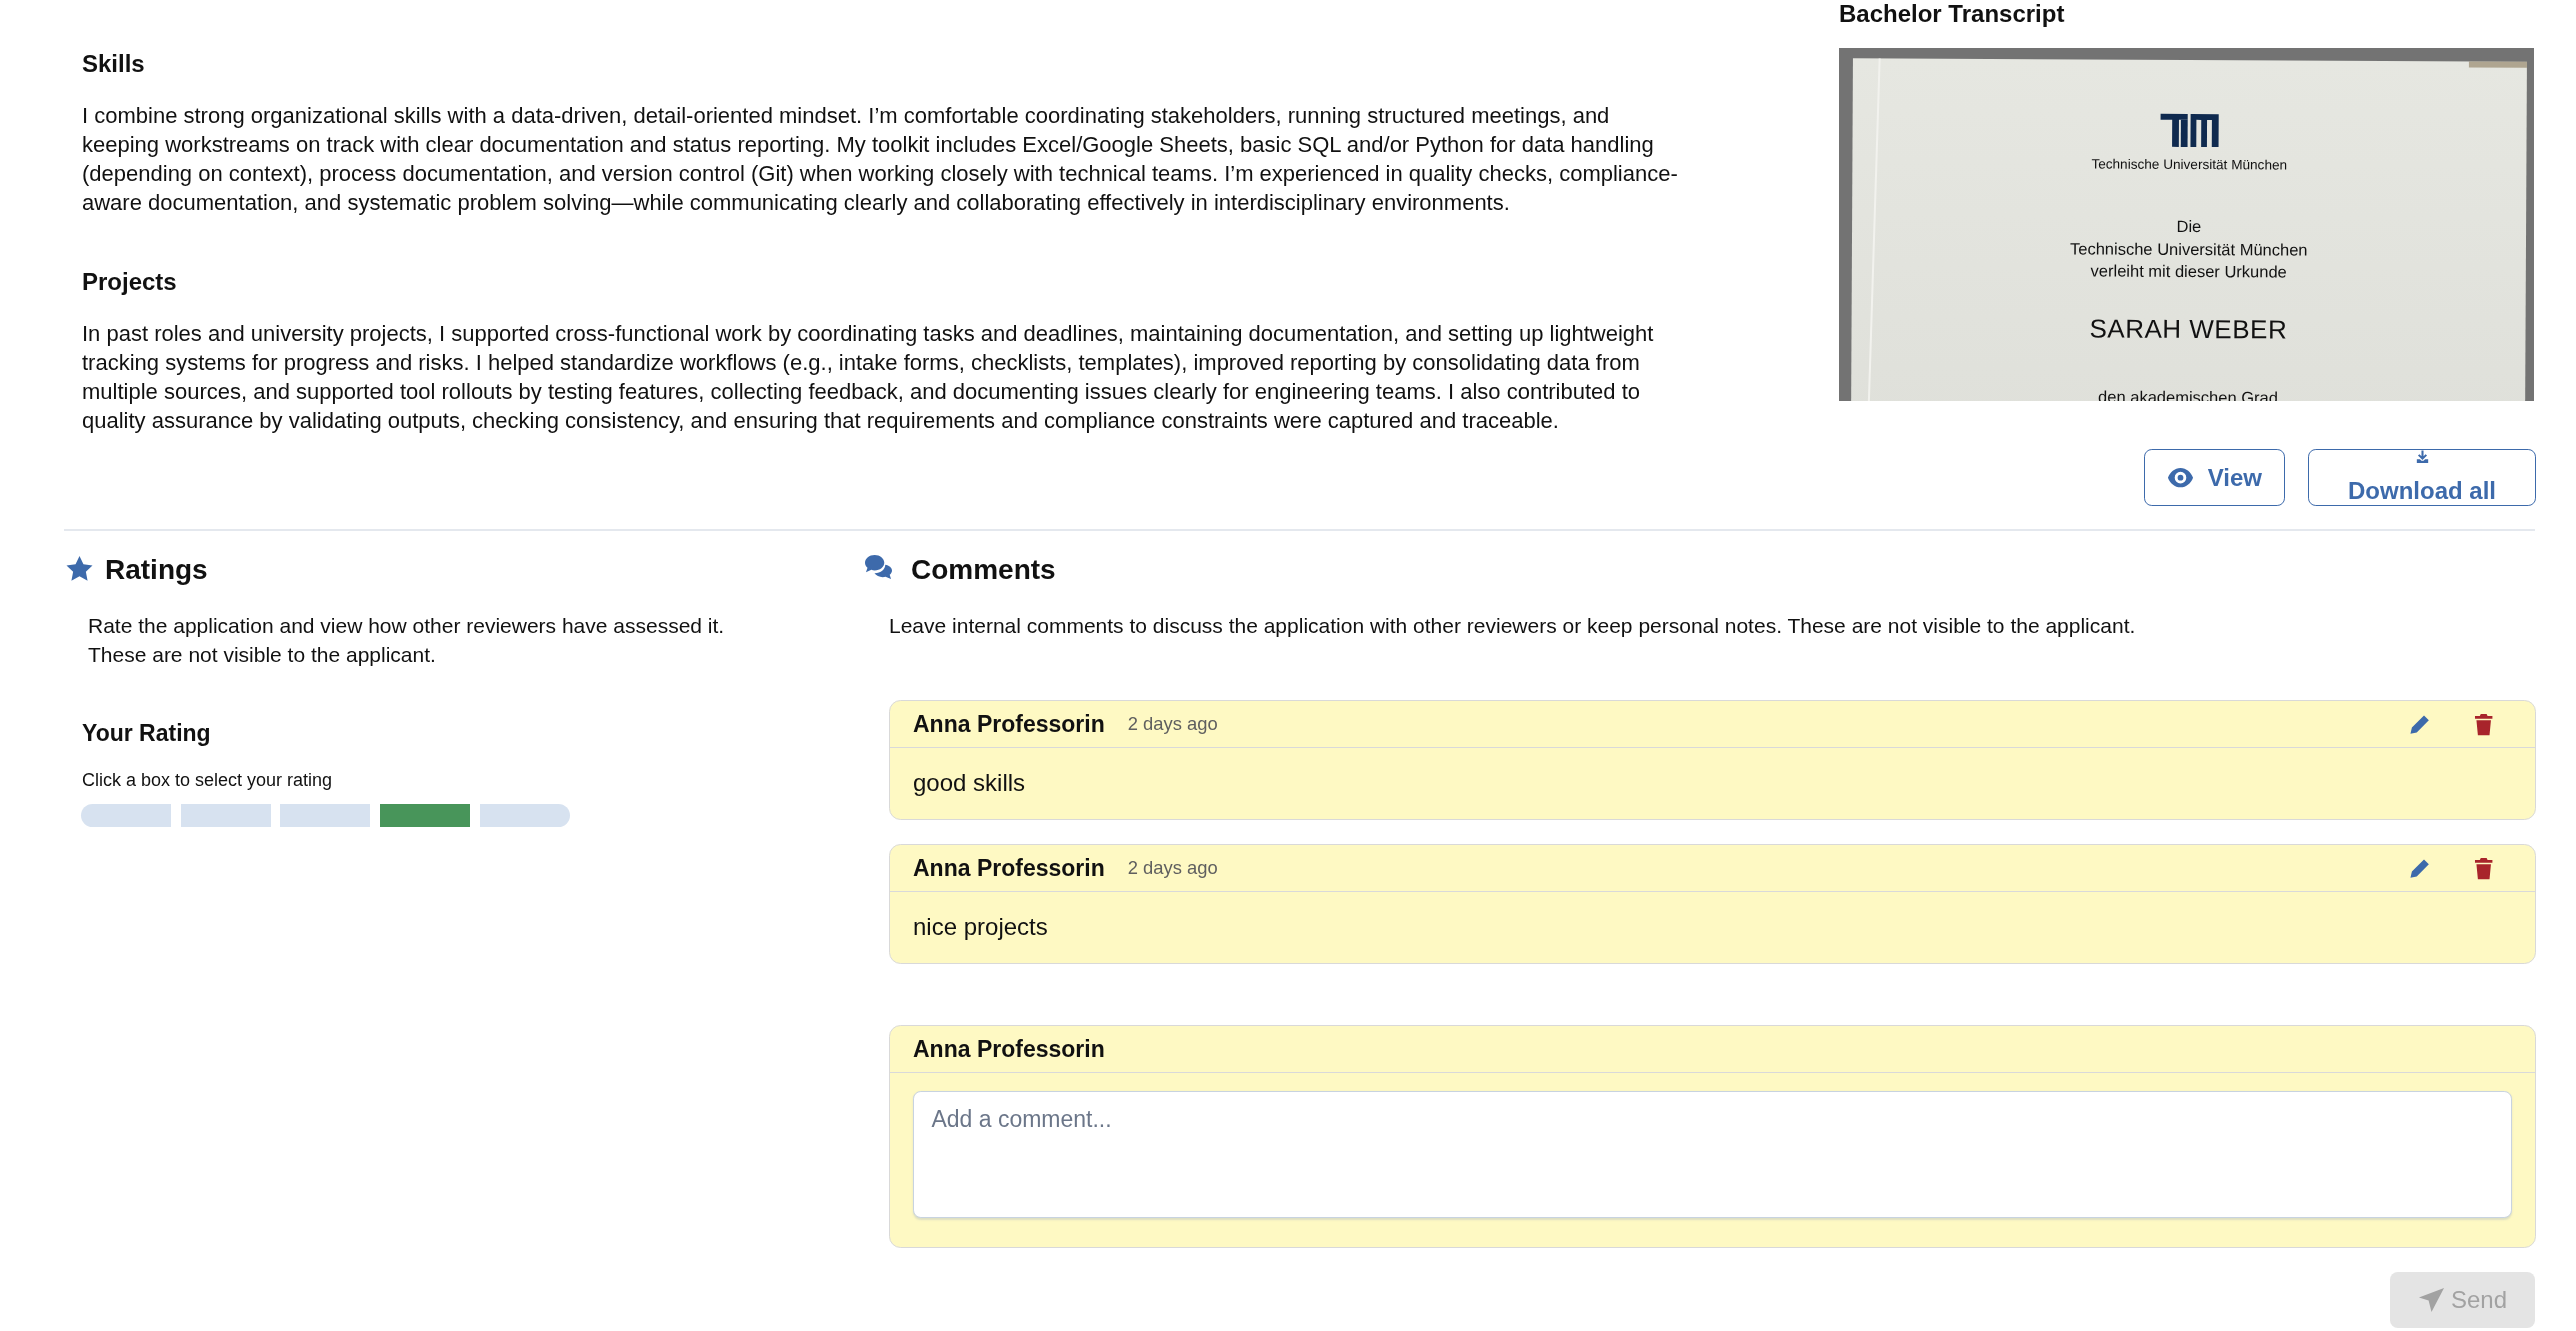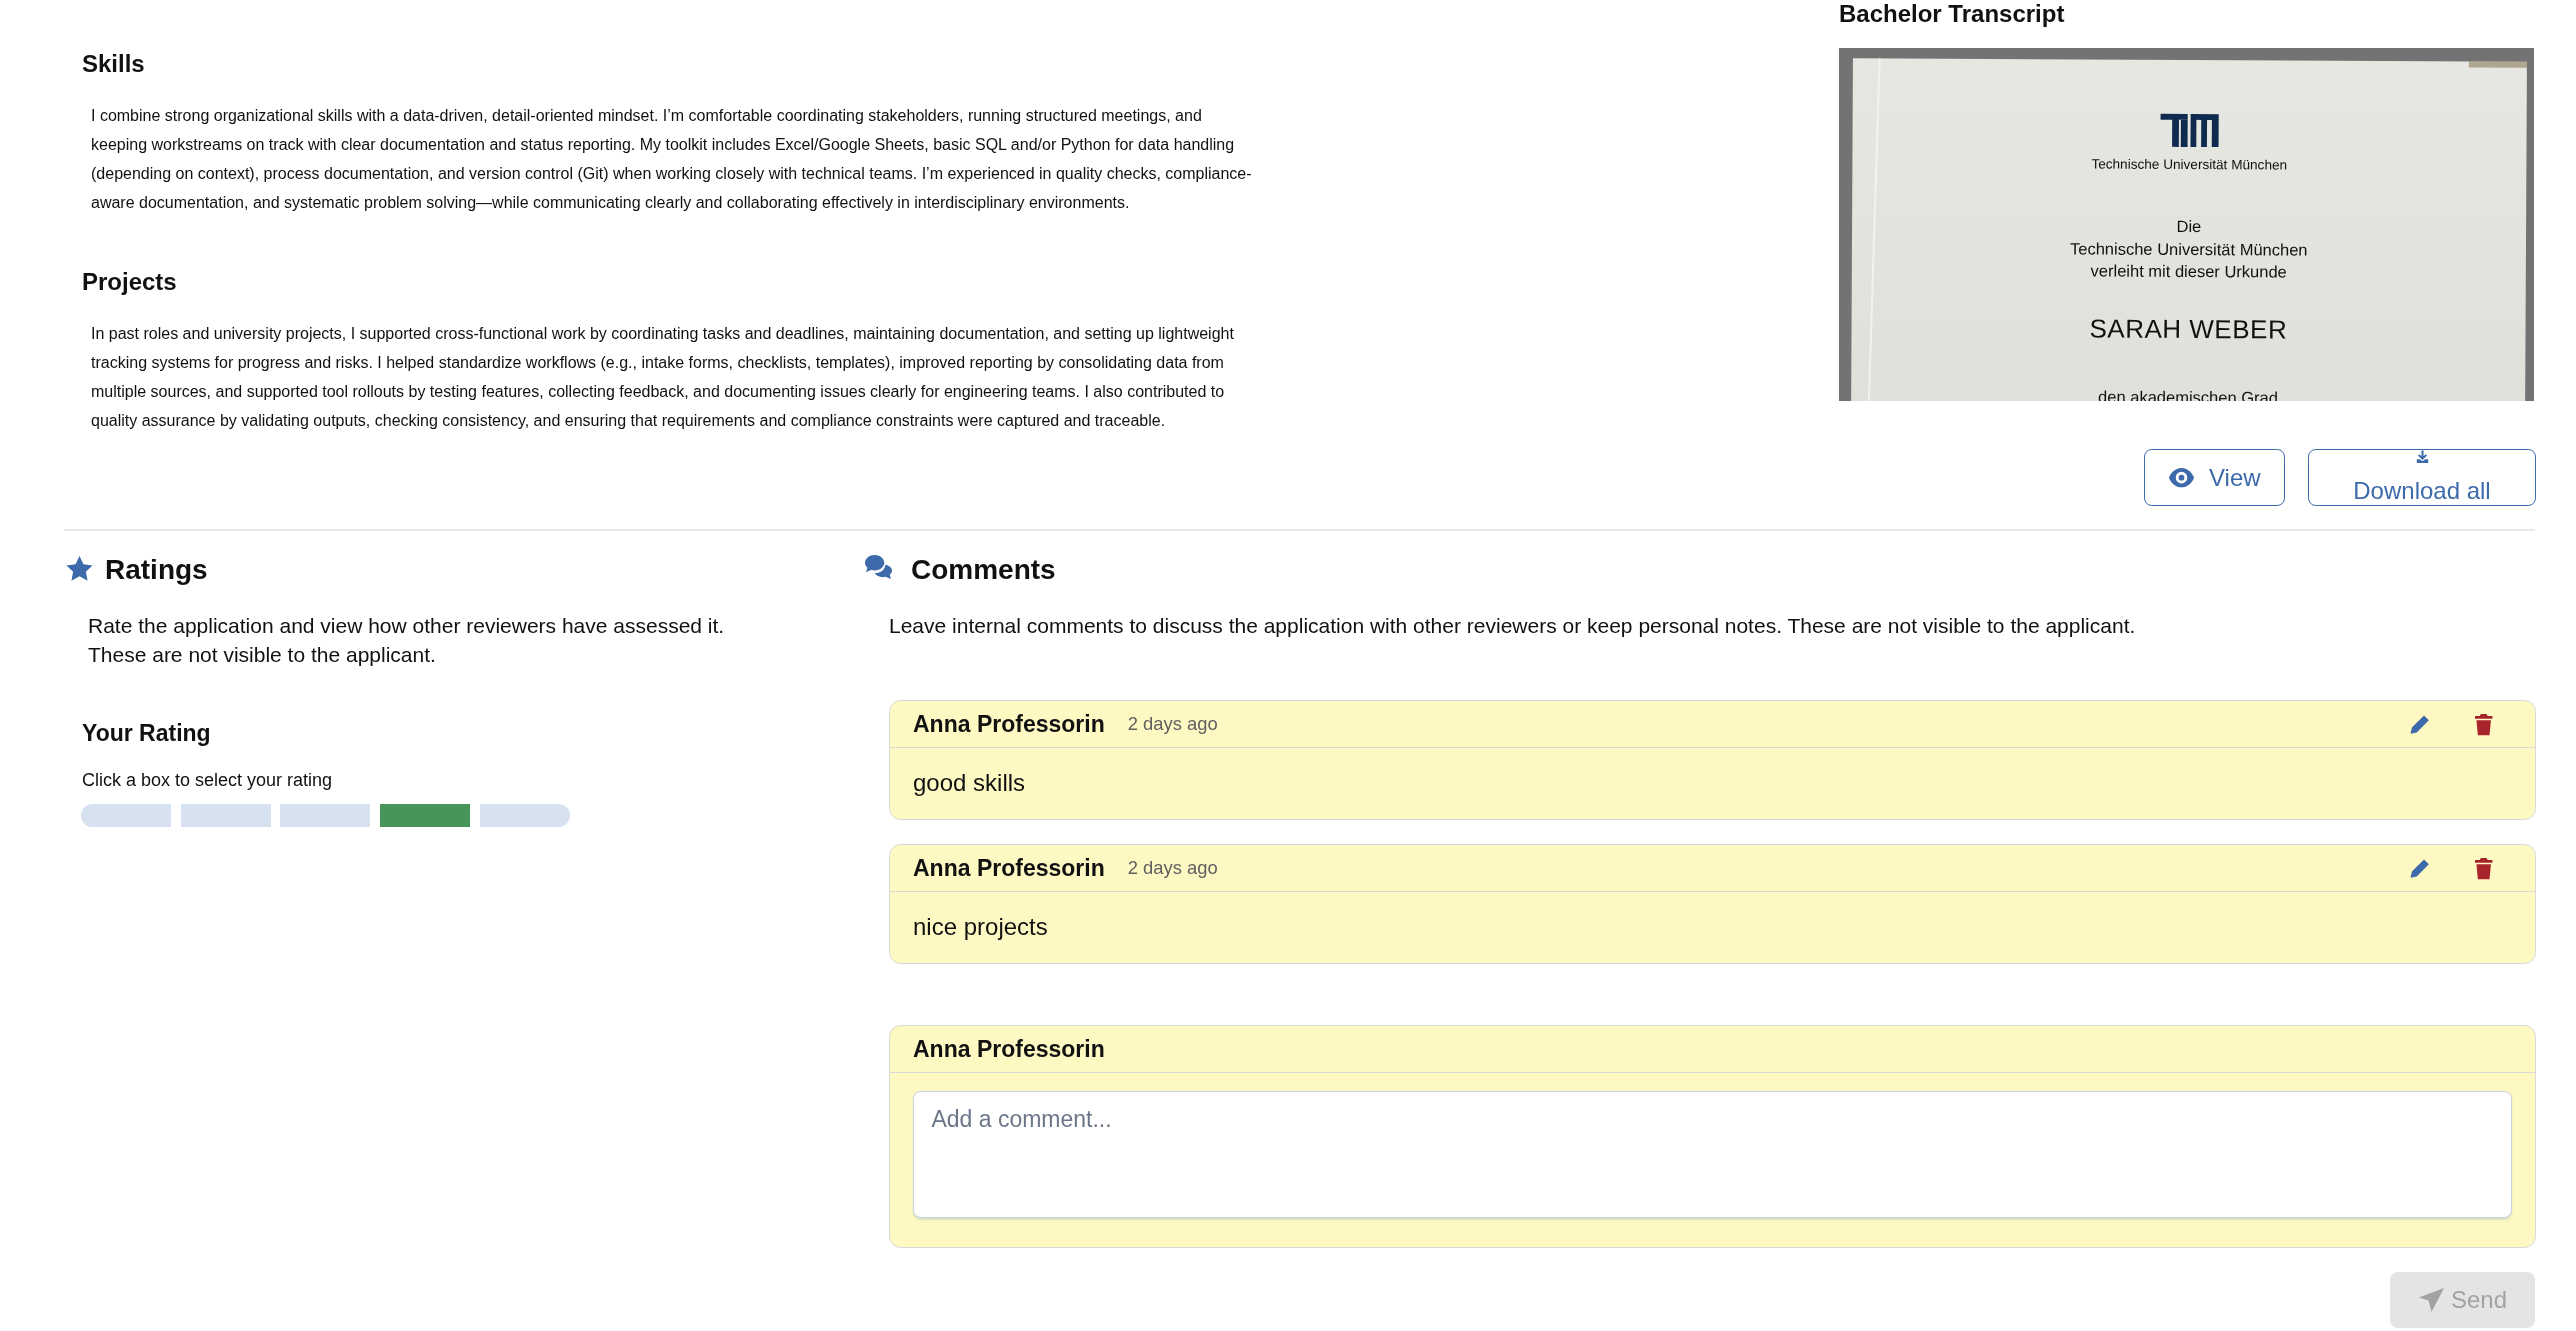--- a/index.html
+++ b/index.html
@@ -3,21 +3,21 @@
 <meta charset="utf-8">
 <style>
   * { box-sizing: border-box; margin: 0; padding: 0; }
   html, body { width: 2576px; height: 1332px; overflow: hidden; background: #ffffff; }
   body { font-family: "Liberation Sans", "DejaVu Sans", sans-serif; color: #111111; position: relative; }
 
   .abs { position: absolute; }
 
   
   .section-heading { font-weight: bold; font-size: 24px; color: #111; }
-  .body-text { font-size: 16px; line-height: 29px; color: #111; margin-left: 9px; }
+  .body-text { font-size: 22px; line-height: 29px; color: #111; }
 
   
   .doc-title { font-weight: bold; font-size: 24px; color: #111; }
   .doc-frame { background: #737373; overflow: hidden; }
   .doc-paper {
     position: absolute; left: 12.6px; top: 11.6px; right: 8.7px; bottom: -19.4px;
     background: linear-gradient(180deg, #e6e7e1 0%, #dfe0da 100%);
     transform: rotate(0.3deg);
     font-family: "Liberation Sans", sans-serif; color: #111;
     text-align: center;
@@ -30,21 +30,21 @@
   .doc-tum { top: 180px; font-size: 16.5px; }
   .doc-verleiht { top: 202px; font-size: 16.5px; }
   .doc-name { top: 254px; font-size: 26px; letter-spacing: 0.5px; }
   .doc-grad { top: 328px; font-size: 16.5px; }
   .tab-corner { position: absolute; right: 0; top: 0; width: 58px; height: 5.8px; background: #8a7a5a; opacity: 0.6; }
 
   
   .btn-outline {
     display: flex; align-items: center; justify-content: center; gap: 13.6px;
     border: 1.9px solid #3d6aab; border-radius: 7.8px; background: #fff;
-    color: #3d6aab; font-size: 24px; cursor: pointer;
+    color: #3d6aab; font-size: 24px; cursor: pointer; font-weight: bold;
   }
   .btn-outline svg { fill: #3d6aab; }
 
   .divider { background: #e4e8ee; height: 1.9px; }
 
   
   .panel-title { font-weight: bold; font-size: 28px; color: #111; }
   .desc-text { font-size: 21px; line-height: 29px; color: #111; }
   .sub-title { font-weight: bold; font-size: 23px; color: #111; }
   .small-text { font-size: 18px; color: #111; }

